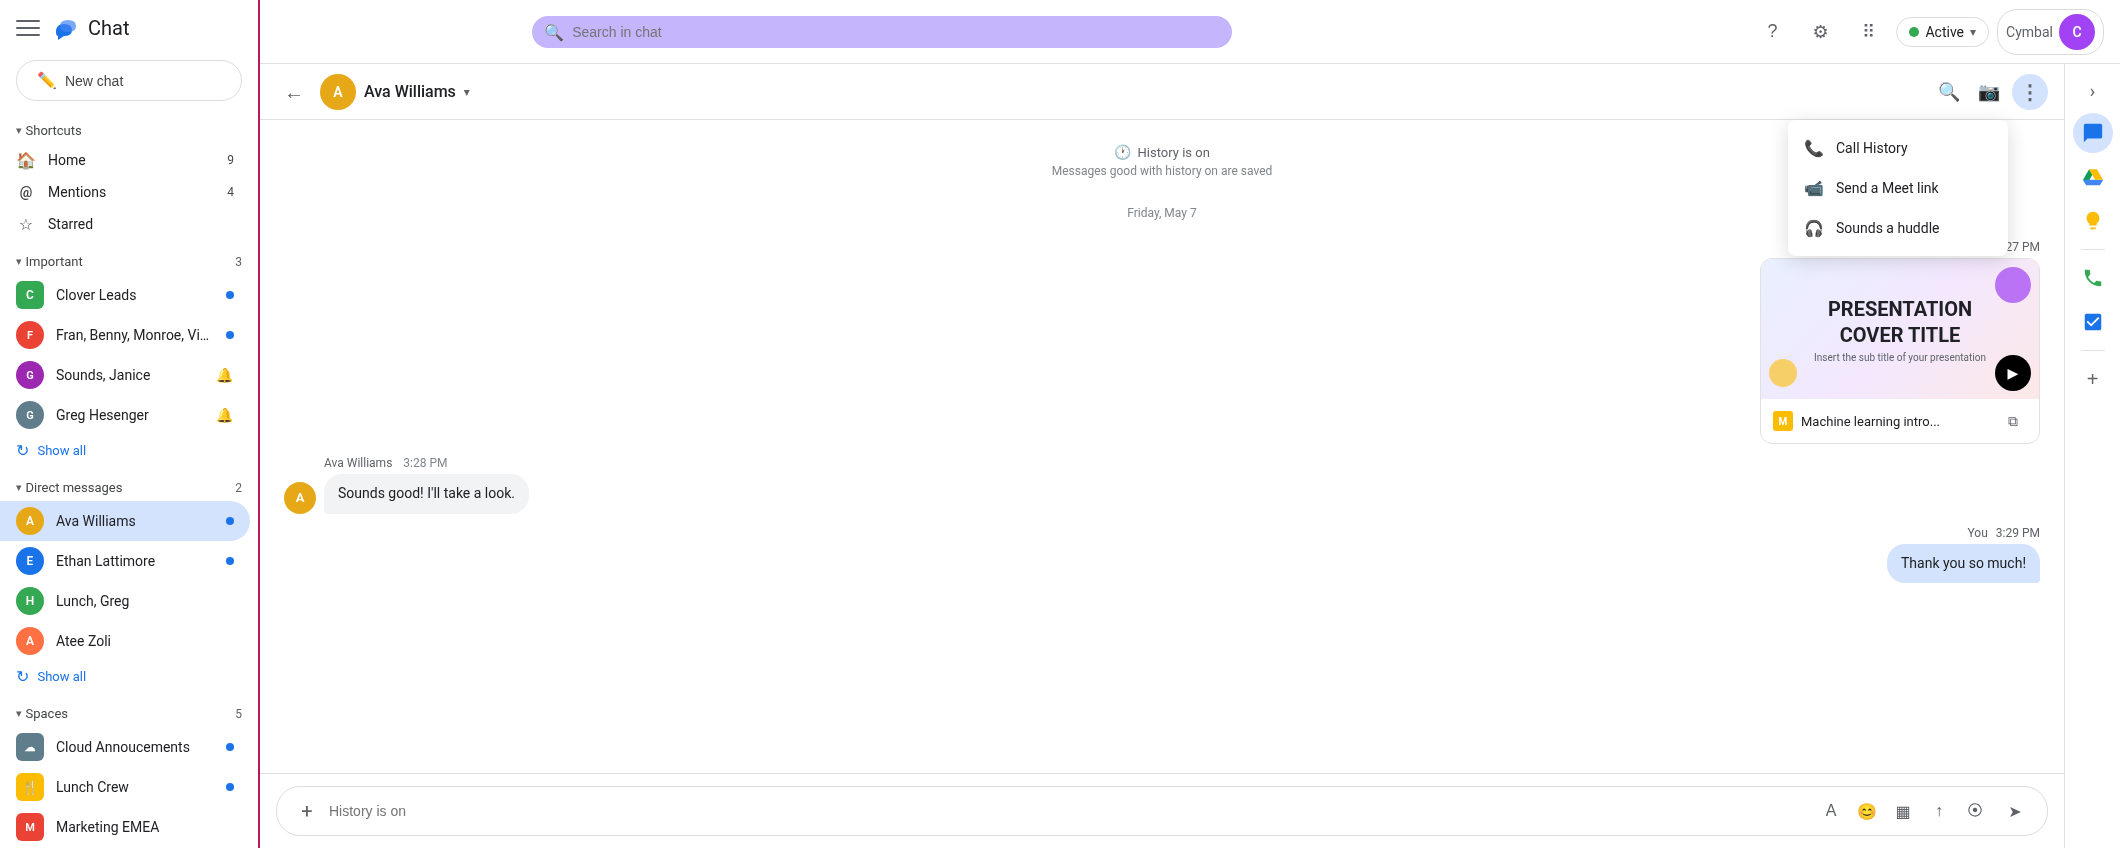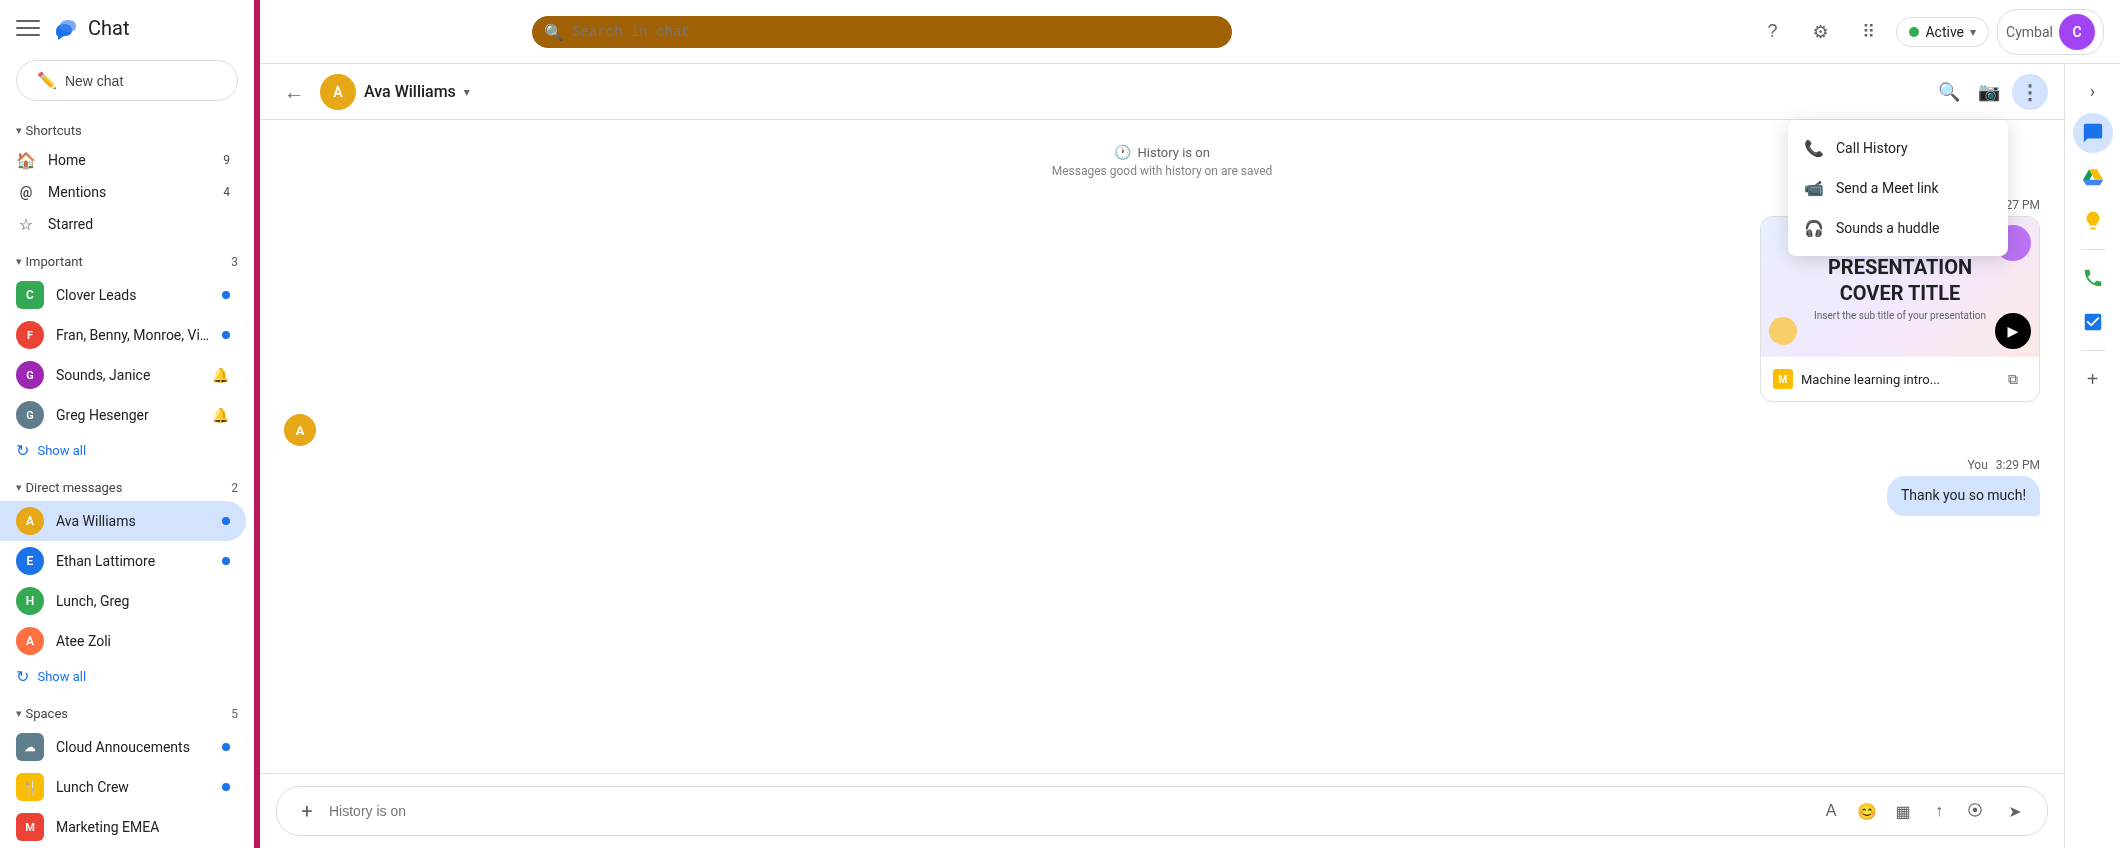--- a/index.html
+++ b/index.html
@@ -1,19 +1,19 @@
 <!DOCTYPE html>
 <html><head>
   <meta charset="utf-8">
   <style>
     * { box-sizing: border-box; margin: 0; padding: 0; }
     body { font-family: 'Google Sans', Roboto, Arial, sans-serif; background: #f8f9fa; display: flex; height: 848px; overflow: hidden; font-size: 14px; }
 
     
-    .sidebar { width: 260px; background: #fff; display: flex; flex-direction: column; border-right: 6px solid #be185d; flex-shrink: 0; }
+    .sidebar { width: 260px; background: #fff; display: flex; flex-direction: column; border-right: 2px solid #be185d; flex-shrink: 0; }
     .sidebar-header { display: flex; align-items: center; gap: 8px; padding: 12px 16px; }
     .hamburger-icon { width: 24px; height: 24px; display: flex; flex-direction: column; justify-content: center; gap: 5px; cursor: pointer; }
     .hamburger-icon span { display: block; height: 2px; background: #5f6368; border-radius: 1px; }
     .chat-logo { width: 32px; height: 32px; }
     .chat-title { font-size: 20px; color: #202124; font-weight: 400; }
 
     .new-chat-btn { margin: 4px 16px 12px; display: flex; align-items: center; gap: 8px; padding: 10px 20px; border: 1px solid #dadce0; border-radius: 24px; cursor: pointer; background: #fff; color: #444746; font-size: 14px; }
 
     .sidebar-section { padding: 4px 0; }
     .section-header { display: flex; align-items: center; padding: 6px 16px; font-size: 13px; color: #444746; cursor: pointer; }
@@ -29,21 +29,21 @@
     .bell-icon { font-size: 14px; color: #5f6368; margin-left: auto; }
     
     .show-all { display: flex; align-items: center; padding: 6px 16px; cursor: pointer; font-size: 13px; color: #1a73e8; gap: 8px; }
 
     
     .main { flex: 1; display: flex; flex-direction: column; background: #fff; position: relative; }
     
     
     .topbar { height: 64px; display: flex; align-items: center; padding: 0 16px; gap: 8px; background: #fff; border-bottom: 1px solid #e0e0e0; }
     .topbar-search { flex: 1; max-width: 700px; margin: 0 auto; position: relative; }
-    .topbar-search input { width: 100%; padding: 8px 16px 8px 40px; border-radius: 24px; border: none; background: #a16207; font-size: 14px; color: #202124; outline: none; font-family: Liberation Mono, monospace; }
+    .topbar-search input { width: 100%; padding: 8px 16px 8px 40px; border-radius: 24px; border: none; background: #c4b5fd; font-size: 14px; color: #202124; outline: none; }
     .topbar-search .search-icon-wrap { position: absolute; left: 12px; top: 50%; transform: translateY(-50%); color: #5f6368; font-size: 16px; }
     .topbar-right { display: flex; align-items: center; gap: 8px; margin-left: auto; }
     .topbar-btn { width: 40px; height: 40px; border-radius: 50%; display: flex; align-items: center; justify-content: center; cursor: pointer; border: none; background: transparent; color: #5f6368; font-size: 18px; }
     .active-btn { display: flex; align-items: center; gap: 6px; padding: 6px 12px; border-radius: 20px; border: 1px solid #dadce0; cursor: pointer; background: #fff; font-size: 14px; color: #202124; }
     .active-dot { width: 10px; height: 10px; border-radius: 50%; background: #34a853; }
     .user-avatar { width: 36px; height: 36px; border-radius: 50%; background: #a142f4; display: flex; align-items: center; justify-content: center; color: #fff; font-size: 14px; font-weight: 600; cursor: pointer; overflow: hidden; }
 
     
     .right-strip { width: 56px; background: #fff; border-left: 1px solid #e0e0e0; display: flex; flex-direction: column; align-items: center; padding: 8px 0; gap: 4px; flex-shrink: 0; }
     .strip-btn { width: 40px; height: 40px; border-radius: 50%; display: flex; align-items: center; justify-content: center; cursor: pointer; font-size: 18px; color: #444746; position: relative; }
@@ -298,20 +298,21 @@
         <div class="chat-messages">
 
           <div class="history-banner">
             <div class="history-text">
               <span style="font-size:14px;">🕐</span>
               <span>History is on</span>
             </div>
             <div class="history-subtext">Messages good with history on are saved</div>
           </div>
 
+          <div class="date-divider">Friday, May 7</div>
 
           <div class="message-row sent">
             <div class="msg-content">
               <div class="sent-info">
                 <span>You</span>
                 <span>3:27 PM</span>
               </div>
               <div class="file-attachment">
                 <div class="file-preview">
                   <div style="position:absolute;top:8px;right:8px;width:36px;height:36px;border-radius:50%;background:#a142f4;opacity:0.7;"></div>
@@ -328,20 +329,27 @@
                   <div class="file-icon">M</div>
                   <span class="file-name">Machine learning intro...</span>
                   <div class="copy-btn">⧉</div>
                 </div>
               </div>
             </div>
           </div>
 
           <div class="message-row">
             <div class="msg-avatar" style="background:#e6a817;">A</div>
+            <div class="msg-content">
+              <div class="msg-sender">
+                <span>Ava Williams</span>
+                <span class="msg-time">3:28 PM</span>
+              </div>
+              <div class="msg-bubble received">Sounds good! I'll take a look.</div>
+            </div>
           </div>
 
           <div class="message-row sent">
             <div class="msg-content">
               <div class="sent-info">
                 <span>You</span>
                 <span>3:29 PM</span>
               </div>
               <div class="msg-bubble sent">Thank you so much!</div>
             </div>

